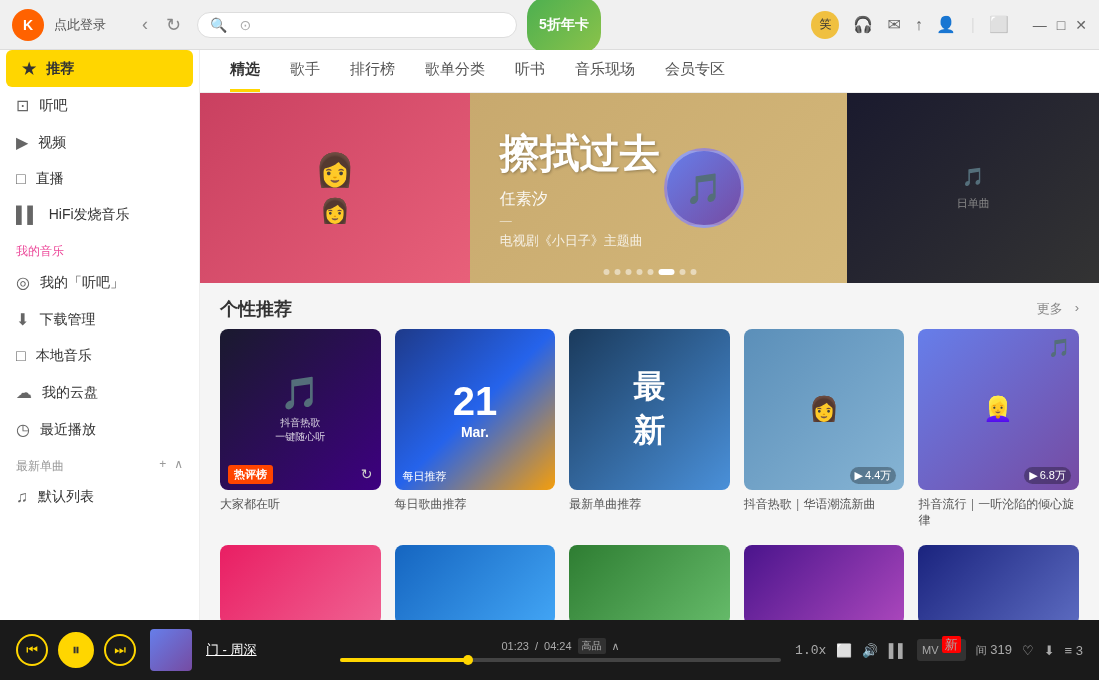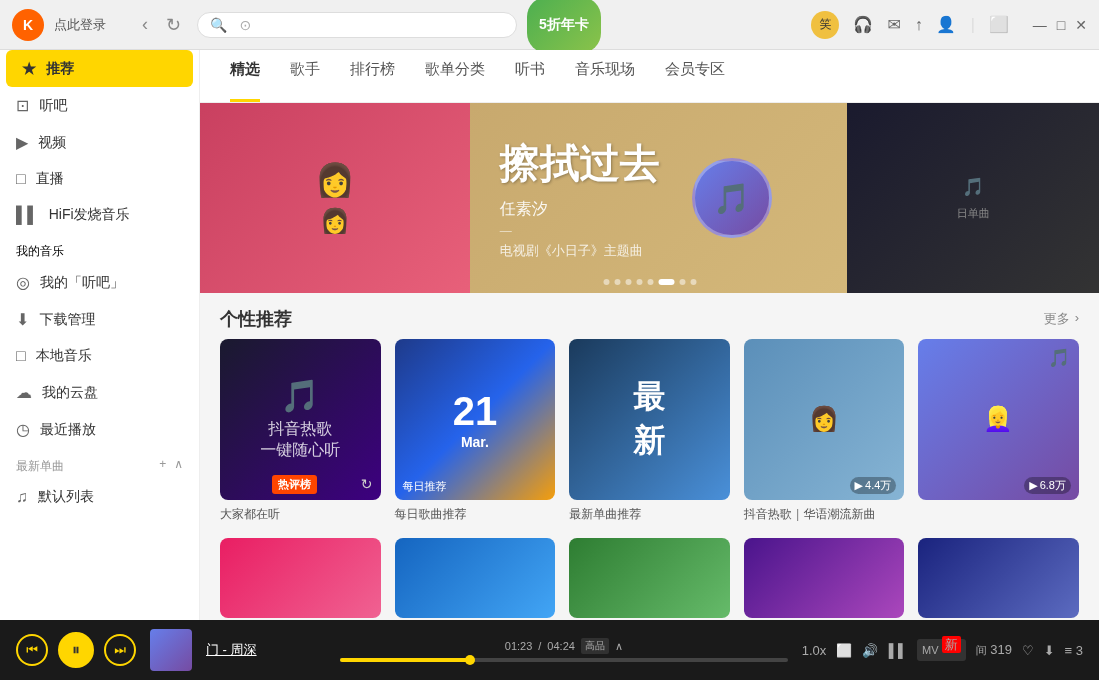--- a/index.html
+++ b/index.html
@@ -27,31 +27,31 @@
 
     
     .main-layout { display: flex; flex: 1; overflow: hidden; }
 
     
     .sidebar { width: 200px; background: #fff; display: flex; flex-direction: column; border-right: 1px solid #eee; flex-shrink: 0; overflow-y: auto; }
     .sidebar-item { display: flex; align-items: center; gap: 10px; padding: 9px 16px; cursor: pointer; font-size: 14px; color: #333; }
     .sidebar-item.active { background: #FFD600; font-weight: bold; color: #333; border-radius: 6px; margin: 0 6px; }
     .sidebar-item .icon { font-size: 16px; color: #666; }
     .sidebar-item.active .icon { color: #333; }
-    .sidebar-section-title { font-size: 12px; color: #000000; padding: 10px 16px 4px; }
+    .sidebar-section-title { font-size: 12px; color: #ec4899; padding: 10px 16px 4px; }
     .sidebar-section-actions { display: flex; align-items: center; justify-content: space-between; padding: 0 16px; }
     .sidebar-section-actions span { font-size: 12px; color: #999; }
     .sidebar-add-btn { cursor: pointer; color: #aaa; font-size: 16px; }
 
     
     .content-area { flex: 1; display: flex; flex-direction: column; overflow: hidden; }
 
     
     .nav-tabs { display: flex; align-items: center; gap: 30px; padding: 10px 30px 0; background: white; border-bottom: 1px solid #eee; flex-shrink: 0; }
-    .nav-tab { font-size: 15px; color: #555; cursor: pointer; padding-bottom: 20px; border-bottom: 3px solid transparent; }
+    .nav-tab { font-size: 15px; color: #555; cursor: pointer; padding-bottom: 10px; border-bottom: 3px solid transparent; }
     .nav-tab.active { color: #333; font-weight: bold; border-bottom: 3px solid #FFD600; }
 
     
     .scroll-content { flex: 1; overflow-y: auto; padding: 0; background: #f5f5f5; }
 
     
     .banner-container { position: relative; width: 100%; height: 190px; overflow: hidden; display: flex; }
     .banner-left { width: 30%; background: #c94060; overflow: hidden; position: relative; }
     .banner-left-img { width: 100%; height: 100%; background: linear-gradient(135deg, #c94060, #e8607a); display: flex; align-items: center; justify-content: center; }
     .banner-center { flex: 1; background: linear-gradient(135deg, #c8a96e, #d4b87a); display: flex; flex-direction: column; justify-content: center; padding: 20px 30px; }
@@ -61,21 +61,21 @@
     .banner-subtitle { font-size: 13px; color: rgba(255,255,255,0.8); margin-top: 4px; }
     .banner-right { width: 28%; background: #222; overflow: hidden; position: relative; }
     .banner-right-img { width: 100%; height: 100%; background: linear-gradient(135deg, #1a1a2e, #333); display: flex; align-items: center; justify-content: center; color: #888; font-size: 12px; }
     .banner-dots { position: absolute; bottom: 8px; left: 50%; transform: translateX(-50%); display: flex; gap: 5px; }
     .dot { width: 6px; height: 6px; border-radius: 3px; background: rgba(255,255,255,0.5); }
     .dot.active { width: 16px; background: white; }
 
     
     .section-header { display: flex; align-items: center; justify-content: space-between; padding: 14px 20px 8px; }
     .section-title { font-size: 18px; font-weight: bold; color: #333; }
-    .more-link { font-size: 13px; color: #888; cursor: pointer; display: flex; gap: 5px; }
+    .more-link { font-size: 13px; color: #888; cursor: pointer; display: flex; gap: 12px; }
 
     
     .cards-grid { display: flex; gap: 14px; padding: 0 20px 16px; overflow: hidden; }
     .music-card { flex: 1; min-width: 0; cursor: pointer; }
     .card-img { width: 100%; aspect-ratio: 1; border-radius: 8px; overflow: hidden; position: relative; }
     .card-img-inner { width: 100%; height: 100%; display: flex; align-items: center; justify-content: center; font-size: 28px; }
     .card-overlay { position: absolute; bottom: 0; left: 0; right: 0; padding: 6px 8px; }
     .card-badge { display: inline-block; background: #ff6200; color: white; font-size: 11px; padding: 2px 6px; border-radius: 3px; font-weight: bold; }
     .card-play-count { position: absolute; bottom: 6px; right: 8px; color: white; font-size: 11px; display: flex; align-items: center; gap: 2px; background: rgba(0,0,0,0.3); padding: 1px 5px; border-radius: 10px; }
     .card-label { font-size: 12px; color: #555; margin-top: 6px; line-height: 1.4; }
@@ -90,21 +90,21 @@
     .player-info { display: flex; flex-direction: column; gap: 2px; min-width: 120px; }
     .player-song { color: white; font-size: 13px; text-decoration: underline; }
     .progress-wrap { flex: 1; display: flex; flex-direction: column; gap: 4px; }
     .progress-time { display: flex; justify-content: center; gap: 6px; color: #aaa; font-size: 11px; align-items: center; }
     .quality-badge { background: rgba(255,255,255,0.1); color: #aaa; font-size: 10px; padding: 1px 4px; border-radius: 2px; }
     .progress-bar-wrap { width: 100%; height: 4px; background: #444; border-radius: 2px; position: relative; cursor: pointer; }
     .progress-bar-fill { height: 100%; background: #FFD600; border-radius: 2px; position: relative; }
     .progress-knob { width: 10px; height: 10px; background: #FFD600; border-radius: 50%; position: absolute; right: -5px; top: -3px; }
     .player-right { display: flex; align-items: center; gap: 10px; }
     .player-right span { color: #aaa; font-size: 13px; cursor: pointer; }
-    .speed-badge { color: #eee; font-size: 12px; }
+    .speed-badge { color: #eee; font-size: 12px; font-family: Liberation Mono, monospace; }
     .new-badge { background: red; color: white; font-size: 9px; padding: 1px 3px; border-radius: 2px; position: relative; top: -5px; }
     .count-badge { color: #aaa; font-size: 12px; }
 
     
     .album-art-circle { width: 80px; height: 80px; border-radius: 50%; background: linear-gradient(135deg, #667eea 0%, #764ba2 100%); border: 3px solid rgba(255,255,255,0.3); display: flex; align-items: center; justify-content: center; color: white; font-size: 30px; }
   </style>
 </head>
 <body>
 
 <div class="top-bar">
@@ -222,21 +222,21 @@
         <div class="banner-left">
           <div class="banner-left-img">
             <div style="display:flex;flex-direction:column;align-items:center;gap:8px;color:white;">
               <div style="font-size:32px;">👩</div>
               <div style="font-size:24px;">👩</div>
             </div>
           </div>
         </div>
 
         <div class="banner-center">
-          <div style="display:flex;gap:32px;align-items:center;">
+          <div style="display:flex;gap:4px;align-items:center;">
             <div>
               <div class="banner-title-cn">擦拭过去</div>
               <div class="banner-artist">任素汐</div>
               <div class="banner-divider">—</div>
               <div class="banner-subtitle">电视剧《小日子》主题曲</div>
             </div>
             <div class="album-art-circle">🎵</div>
           </div>
         </div>
 
@@ -269,25 +269,25 @@
             <span>›</span>
           </div>
         </div>
 
         <div class="cards-grid">
 
           <div class="music-card">
             <div class="card-img" style="background: linear-gradient(135deg, #1a1a2e, #3d0080);">
               <div class="card-img-inner" style="flex-direction:column;gap:4px;color:white;">
                 <div style="font-size:32px;">🎵</div>
-                <div style="font-size:16px;text-align:center;color:rgba(255,255,255,0.8);">抖音热歌<br>一键随心听</div>
+                <div style="font-size:10px;text-align:center;color:rgba(255,255,255,0.8);">抖音热歌<br>一键随心听</div>
                 <div style="position:absolute;bottom:8px;right:8px;color:#ccc;font-size:14px;">↻</div>
               </div>
               <div class="card-overlay">
-                <span class="card-badge" style="background:#ff4500;margin-left:44px;">热评榜</span>
+                <span class="card-badge" style="background:#ff4500;">热评榜</span>
               </div>
             </div>
             <div class="card-label">大家都在听</div>
           </div>
 
           <div class="music-card">
             <div class="card-img" style="background: linear-gradient(135deg, #1e3a8a, #2563eb, #f59e0b); position:relative;">
               <div class="card-img-inner" style="flex-direction:column;color:white;font-weight:bold;">
                 <div style="font-size:40px;font-weight:900;">21</div>
                 <div style="font-size:14px;">Mar.</div>
@@ -322,20 +322,21 @@
 
           <div class="music-card">
             <div class="card-img" style="background: linear-gradient(135deg, #667eea, #764ba2); position:relative;">
               <div class="card-img-inner" style="color:white;font-size:24px;">👱‍♀️</div>
               <div style="position:absolute;top:8px;right:8px;font-size:18px;">🎵</div>
               <div class="card-play-count">
                 <span>▶</span>
                   <span>6.8万</span>
               </div>
             </div>
+            <div class="card-label">抖音流行｜一听沦陷的倾心旋律</div>
           </div>
 
         </div>
       </div>
 
       <div style="display:flex;gap:14px;padding:0 20px 16px;">
         <div style="flex:1;height:80px;border-radius:8px;background:linear-gradient(135deg,#e91e63,#f06292);"></div>
         <div style="flex:1;height:80px;border-radius:8px;background:linear-gradient(135deg,#1565c0,#42a5f5);"></div>
         <div style="flex:1;height:80px;border-radius:8px;background:linear-gradient(135deg,#2e7d32,#66bb6a);"></div>
         <div style="flex:1;height:80px;border-radius:8px;background:linear-gradient(135deg,#4a148c,#ab47bc);"></div>

